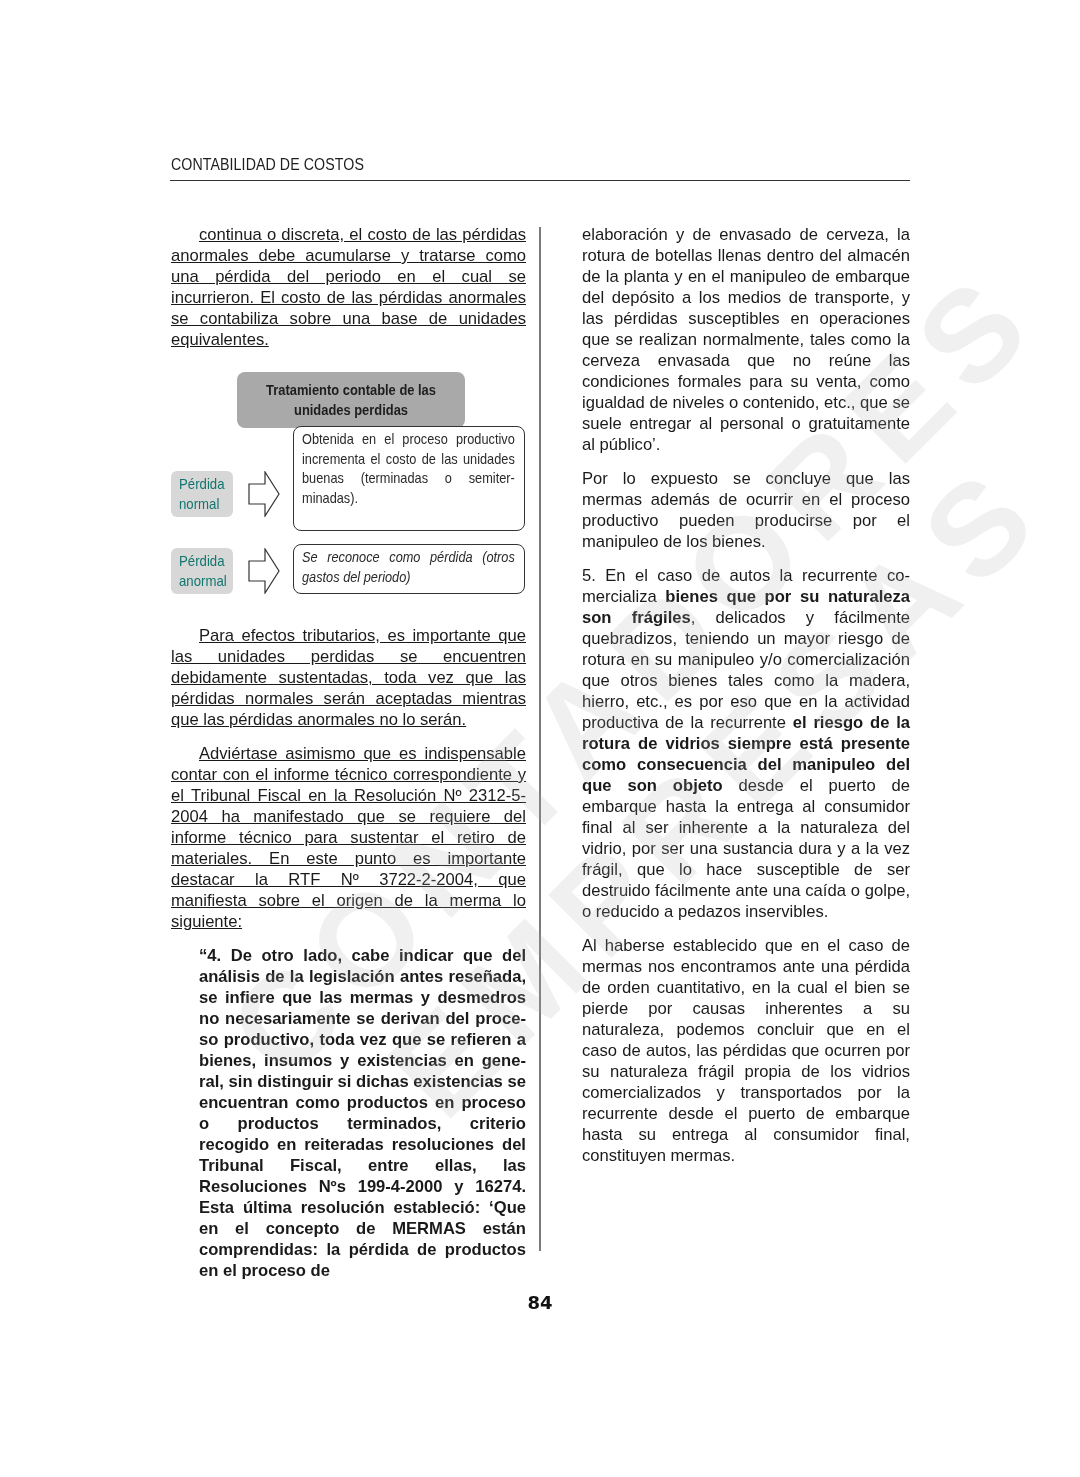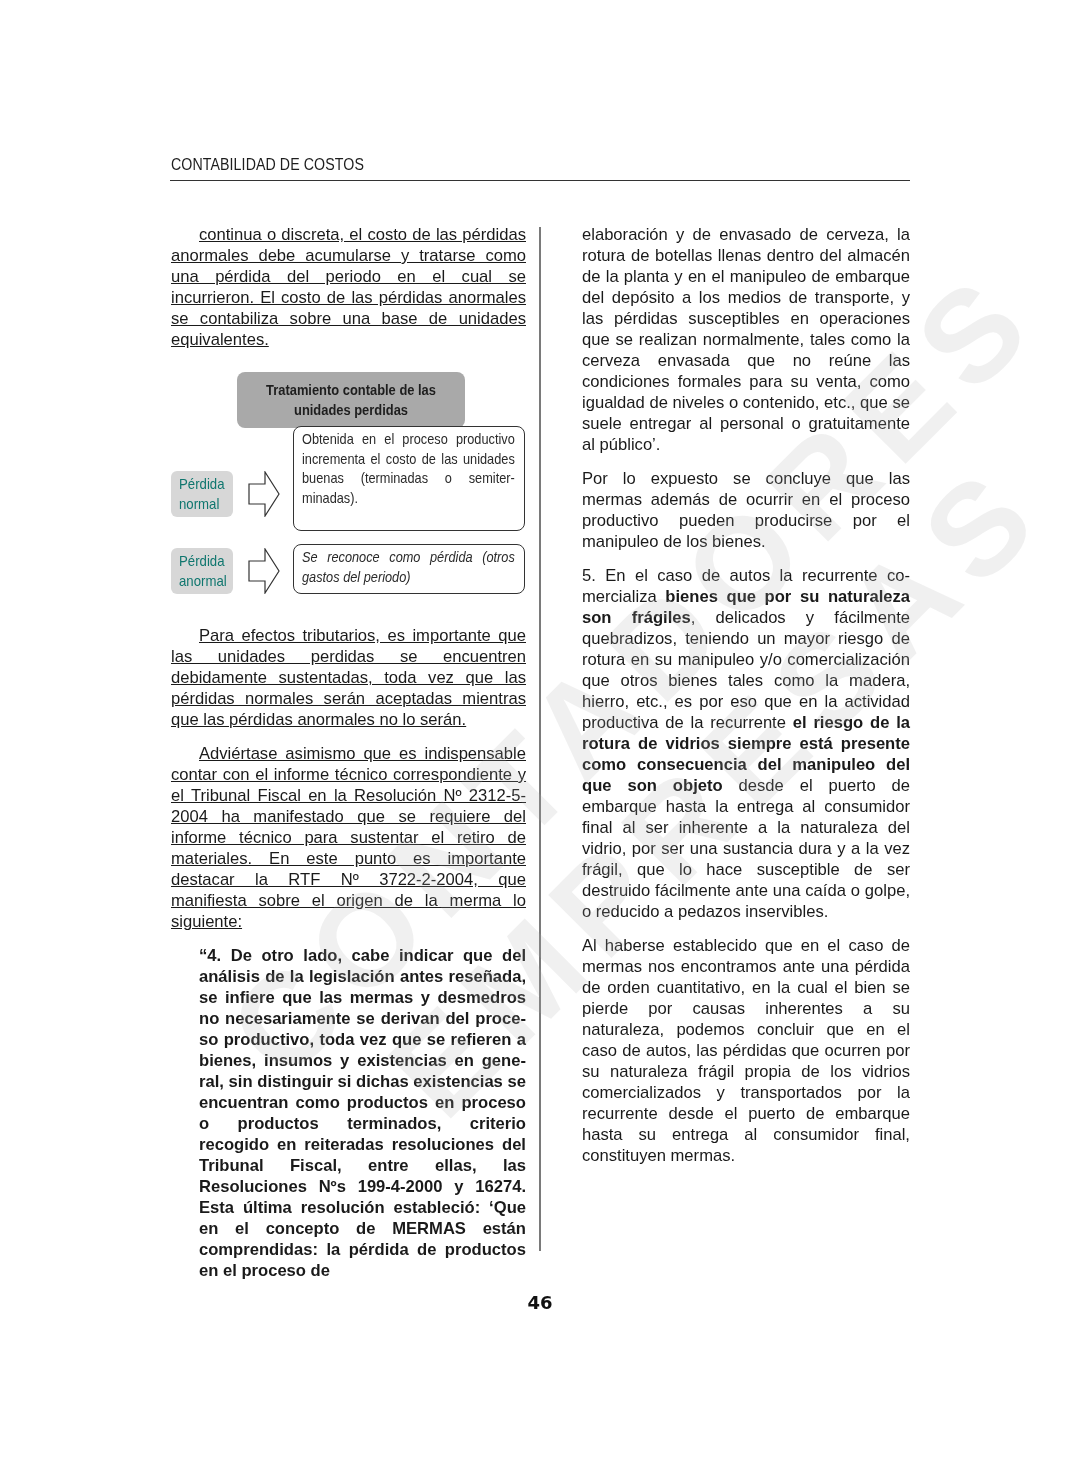--- a/index.html
+++ b/index.html
@@ -102,17 +102,17 @@
 
   <div class="col col-right">
     <p>elaboración y de envasado de cerveza, la rotura de botellas llenas dentro del al­macén de la planta y en el manipuleo de embarque del depósito a los medios de transporte, y las pérdidas susceptibles en operaciones que se realizan normal­mente, tales como la cerveza envasada que no reúne las condiciones formales para su venta, como igualdad de niveles o contenido, etc., que se suele entregar al personal o gratuitamente al público’.</p>
     <p class="gap-sm">Por lo expuesto se concluye que las mermas además de ocurrir en el proce­so productivo pueden producirse por el manipuleo de los bienes.</p>
     <p class="gap-sm">
       <span>5. En el caso de autos la recurrente co­mercializa </span><b>bienes que por su naturale­za son frágiles</b><span>, delicados y fácilmente quebradizos, teniendo un mayor riesgo de rotura en su manipuleo y/o comercia­lización que otros bienes tales como la madera, hierro, etc., es por eso que en la actividad productiva de la recurrente </span><b>el riesgo de la rotura de vidrios siempre está presente como consecuencia del manipuleo del que son objeto</b><span> desde el puerto de embarque hasta la entrega al consumidor final al ser inherente a la na­turaleza del vidrio, por ser una sustancia dura y a la vez frágil, que lo hace sus­ceptible de ser destruido fácilmente ante una caída o golpe, o reducido a pedazos inservibles.</span>
     </p>
     <p class="gap-sm">Al haberse establecido que en el caso de mermas nos encontramos ante una pér­dida de orden cuantitativo, en la cual el bien se pierde por causas inherentes a su naturaleza, podemos concluir que en el caso de autos, las pérdidas que ocu­rren por su naturaleza frágil propia de los vidrios comercializados y transportados por la recurrente desde el puerto de em­barque hasta su entrega al consumidor final, constituyen mermas.</p>
   </div>
 
-  <div class="page-number">46</div>
+  <div class="page-number">84</div>
 
   <div class="watermark" style="left:200px; top:1000px;">CONTADORES</div>
   <div class="watermark" style="left:360px; top:1040px;">EMPRESAS</div>
 </div>
 
 </body></html>

